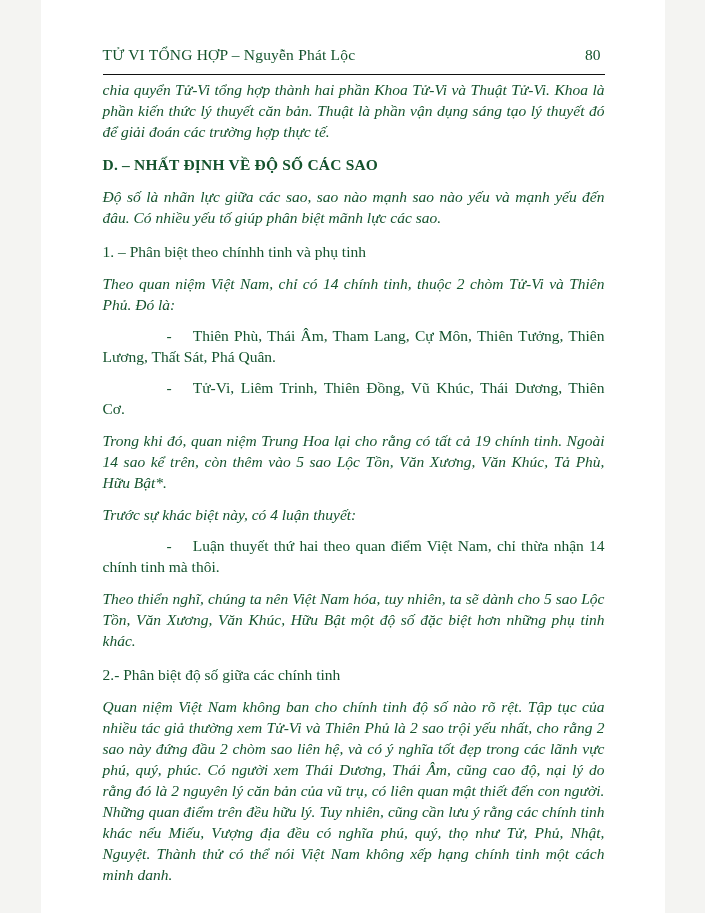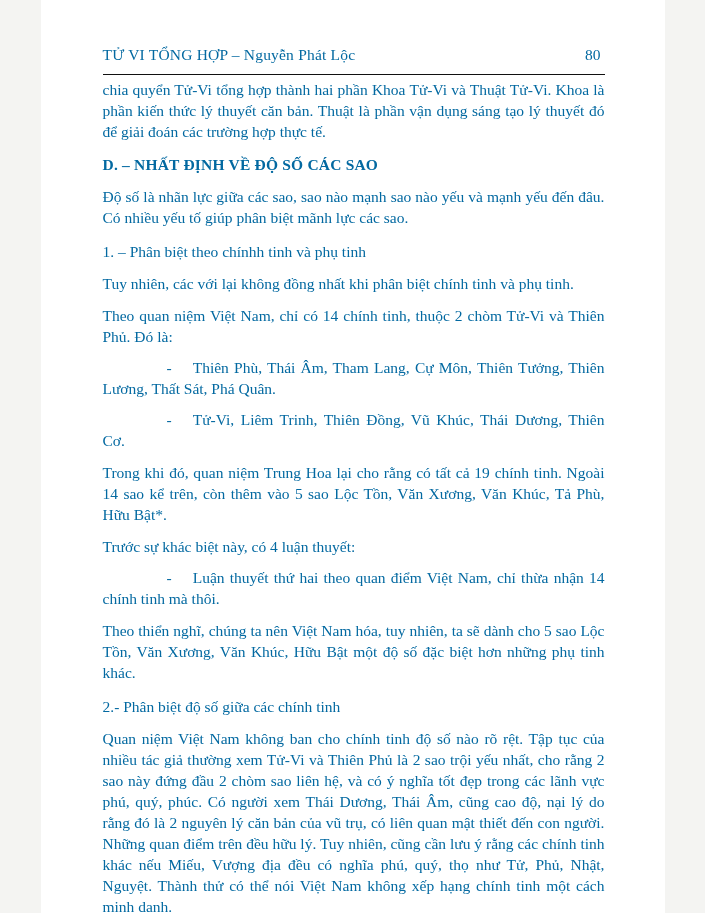--- a/index.html
+++ b/index.html
@@ -7,21 +7,21 @@
     margin: 0;
     padding: 0;
     background: #f4f4f2;
   }
   .page {
     position: relative;
     width: 624px;
     height: 913px;
     margin: 0 auto;
     background: #ffffff;
-    color: #0369a1;
+    color: #14532d;
     font-family: "Liberation Serif", "DejaVu Serif", serif;
     font-size: 15.5px;
     line-height: 21px;
     box-sizing: border-box;
     padding: 44px 60px 40px 62px;
     overflow: hidden;
   }
   .header-row {
     display: flex;
     justify-content: space-between;
@@ -34,20 +34,21 @@
     padding-right: 4px;
   }
   .rule {
     border: none;
     border-top: 1.6px solid #111111;
     margin: 9px 0 4px 0;
   }
   .para {
     text-align: justify;
     margin: 11px 0 0 0;
+    font-style: italic;
   }
   .para.first {
     margin-top: 2px;
   }
   .section-heading {
     font-weight: bold;
     margin: 12px 0 0 0;
     letter-spacing: 0.2px;
   }
   .sub-heading {
@@ -76,21 +77,20 @@
 
   <p class="para first">chia quyển Tử-Vi tổng hợp thành hai phần Khoa Tử-Vi và Thuật Tử-Vi.  Khoa là phần kiến thức lý thuyết căn bản.  Thuật là phần vận dụng sáng tạo lý thuyết đó để giải đoán các trường hợp thực tế.</p>
 
   <p class="section-heading">D. – NHẤT ĐỊNH VỀ ĐỘ SỐ CÁC SAO</p>
 
   <p class="para">Độ số là nhãn lực giữa các sao, sao nào mạnh sao nào yếu và mạnh yếu đến đâu.  Có nhiều yếu tố giúp phân biệt mãnh lực các sao.</p>
 
   <p class="sub-heading">1. – Phân biệt theo chínhh tinh và phụ tinh</p>
 
 
-  <p class="para">Tuy nhiên, các với lại không đồng nhất khi phân biệt chính tinh và phụ tinh.</p>
 
   <p class="para">Theo quan niệm Việt Nam, chỉ có 14 chính tinh, thuộc 2 chòm Tử-Vi và Thiên Phủ.  Đó là:</p>
 
   <div class="bullet">
     <span class="marker">-</span><span>Thiên Phù, Thái Âm, Tham Lang, Cự Môn, Thiên Tưởng, Thiên Lương, Thất Sát, Phá Quân.</span>
   </div>
 
   <div class="bullet">
     <span class="marker">-</span><span>Tử-Vi, Liêm Trinh, Thiên Đồng, Vũ Khúc, Thái Dương, Thiên Cơ.</span>
   </div>

